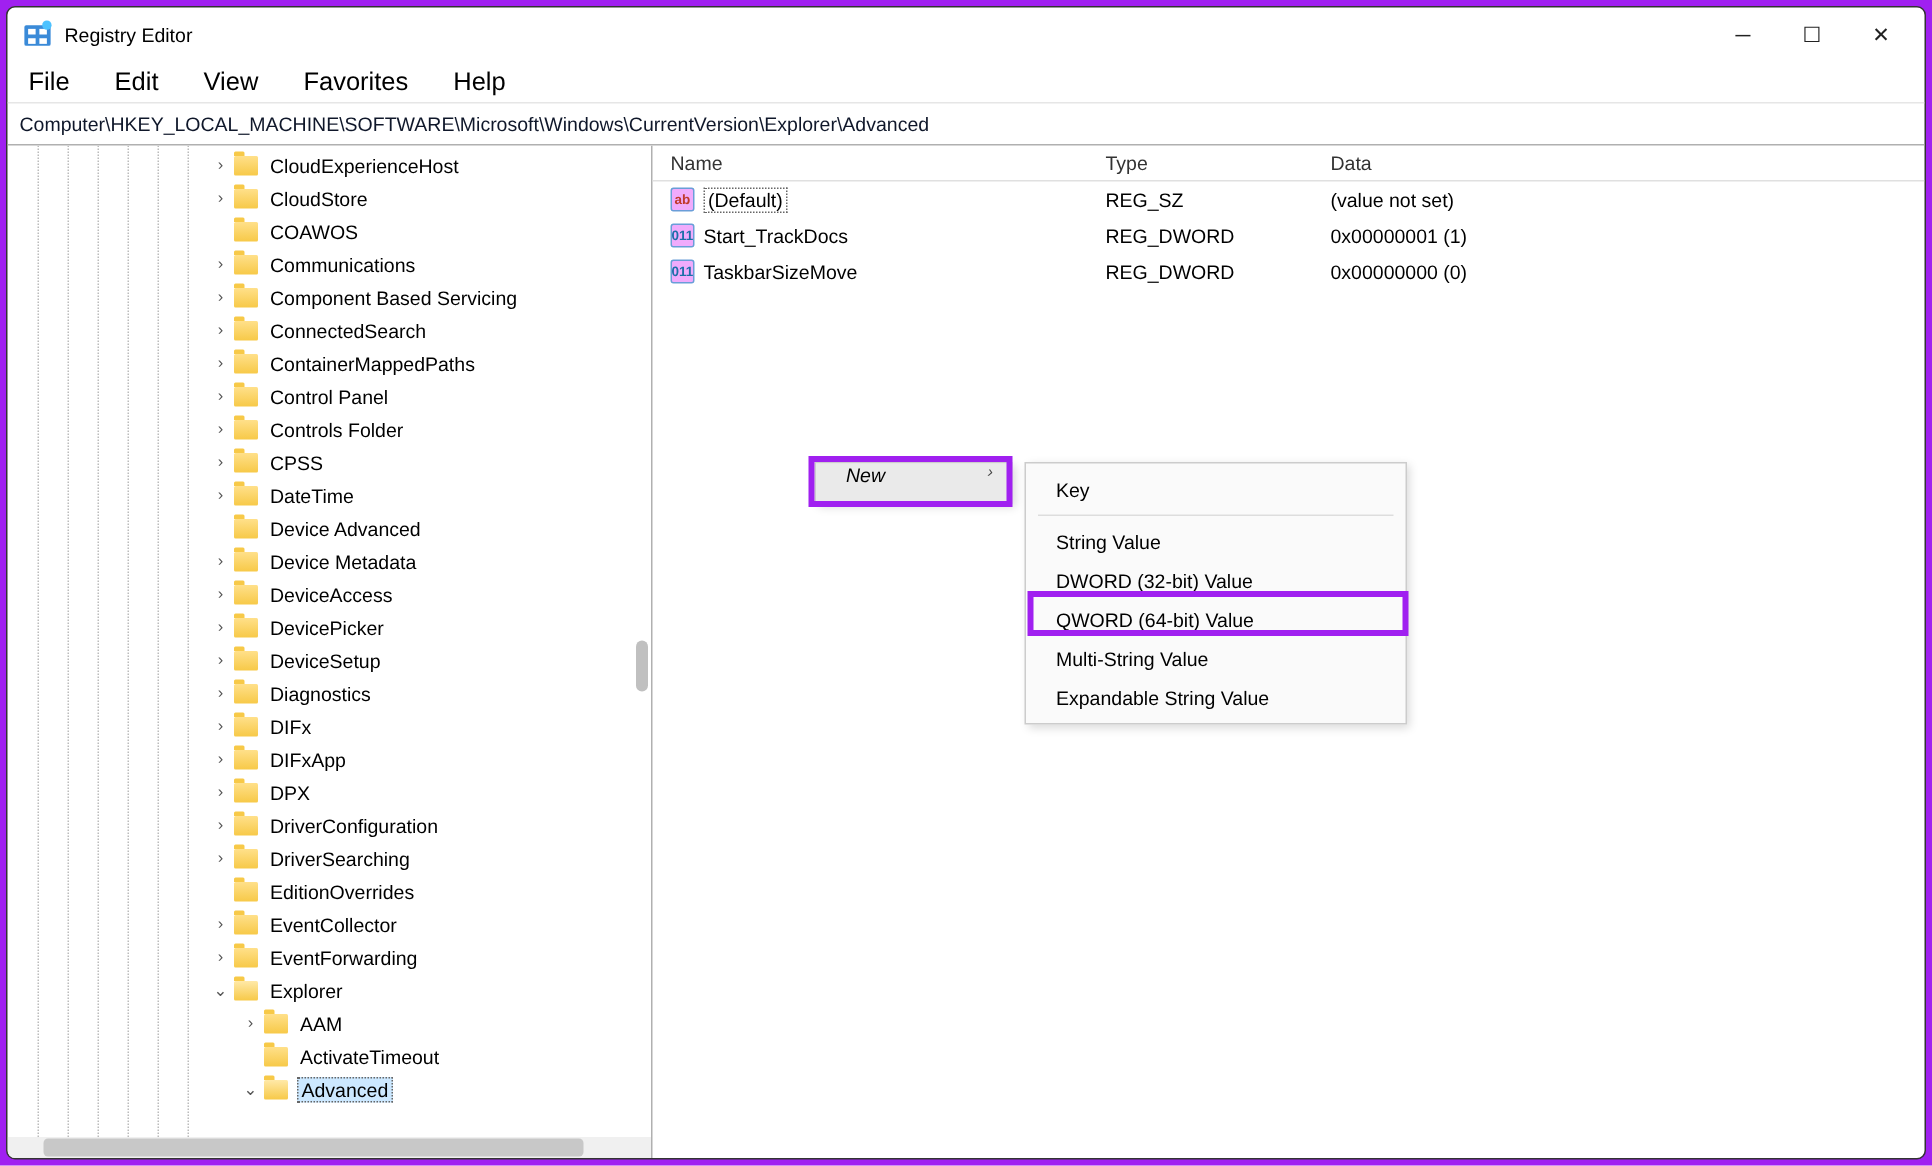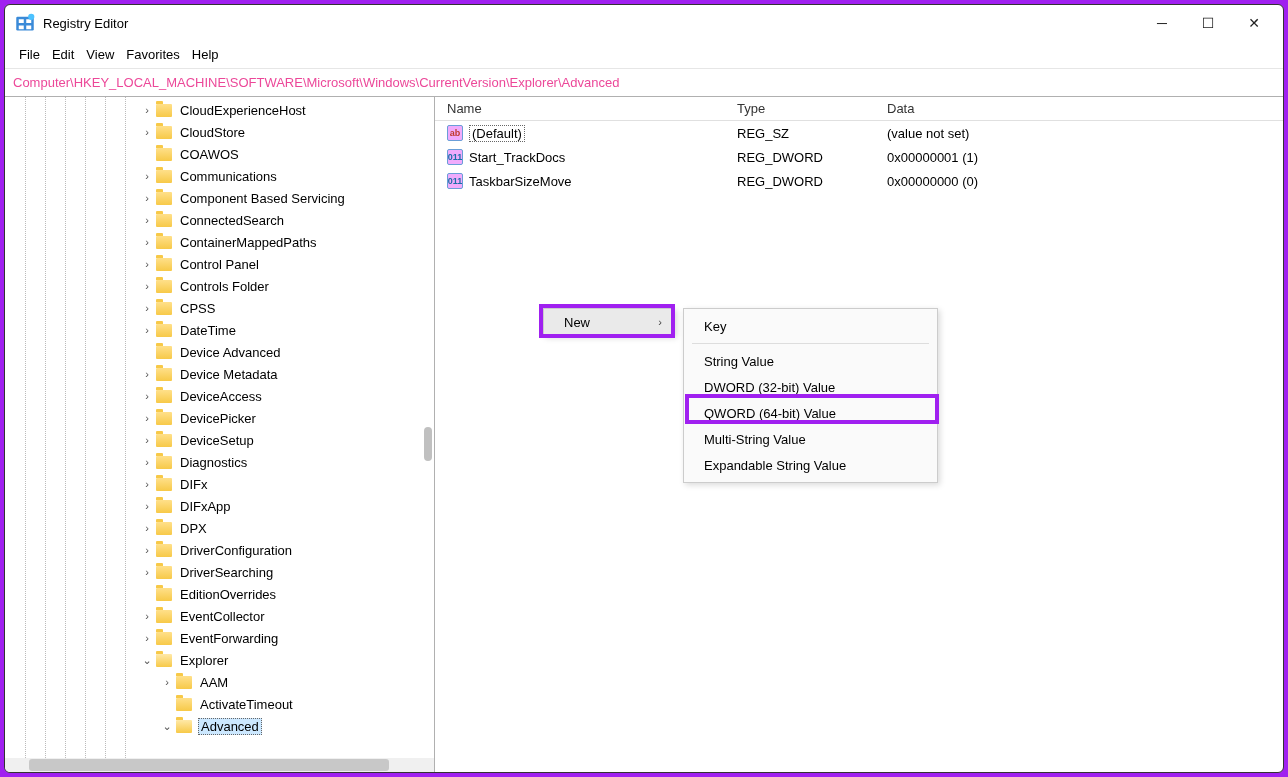--- a/index.html
+++ b/index.html
@@ -3,23 +3,23 @@
 <meta charset="utf-8">
 <style>
 * { box-sizing: border-box; margin: 0; padding: 0; font-family: "Segoe UI", Tahoma, sans-serif; }
 body { background: #a020f0; width: 1288px; height: 777px; overflow: hidden; }
 .frame { position: absolute; top: 4px; left: 4px; right: 4px; bottom: 4px; background: #fff; border: 1px solid #333; border-radius: 6px; overflow: hidden; display: flex; flex-direction: column; }
 .titlebar { height: 36px; display: flex; align-items: center; padding: 0 6px; }
 .titlebar .appicon { width: 20px; height: 20px; margin-right: 8px; margin-left: 4px; }
 .titlebar .title { font-size: 13px; flex: 0 0 auto; }
 .titlebar .spacer { flex: 1; }
 .winbtn { width: 46px; height: 32px; display: flex; align-items: center; justify-content: center; font-size: 14px; color: #222; }
-.menubar { height: 28px; display: flex; align-items: center; padding: 0 8px; font-size: 13px; border-bottom: 1px solid #e6e6e6; }
+.menubar { height: 28px; display: flex; align-items: center; padding: 0 8px; gap: 18px; font-size: 17px; border-bottom: 1px solid #e6e6e6; }
 .menubar span { padding: 2px 6px; }
-.addressbar { height: 28px; display: flex; align-items: center; padding: 0 8px; font-size: 13px; border-bottom: 1px solid #b0b0b0; color: #ec4899; }
+.addressbar { height: 28px; display: flex; align-items: center; padding: 0 8px; font-size: 13px; border-bottom: 1px solid #b0b0b0; color: #0f172a; }
 .main { flex: 1; display: flex; overflow: hidden; position: relative; }
 .treepanel { width: 430px; border-right: 1px solid #b0b0b0; position: relative; overflow: hidden; }
 .treepanel .treeinner { position: absolute; top: 0; left: 0; right: 0; bottom: 14px; overflow: hidden; }
 .tree { font-size: 13px; padding-top: 2px; }
 .treeitem { display: flex; align-items: center; height: 22px; white-space: nowrap; }
 .chev { width: 14px; height: 14px; display: inline-flex; align-items: center; justify-content: center; font-size: 11px; color: #555; margin-right: 2px; }
 .folder { width: 16px; height: 13px; background: linear-gradient(#ffe08a,#f7c948); border-radius: 1px; margin-right: 6px; position: relative; }
 .folder::before { content: ""; position: absolute; top: -3px; left: 0; width: 7px; height: 3px; background: #f7c948; border-radius: 1px 1px 0 0; }
 .folder.open { background: linear-gradient(#ffe9a8,#f7c948); }
 .treeitem.selected .label { background: #cce8ff; border: 1px dotted #666; padding: 0 2px; }
@@ -33,21 +33,21 @@
 .listheader .col { padding: 0 4px; }
 .listrow { height: 24px; display: flex; align-items: center; font-size: 13px; padding-left: 8px; }
 .listrow .col { padding: 0 4px; }
 .col.name { width: 290px; display: flex; align-items: center; gap: 6px; }
 .col.type { width: 150px; }
 .col.data { flex: 1; }
 .regicon { width: 16px; height: 16px; display: inline-flex; align-items: center; justify-content: center; font-size: 9px; font-weight: bold; border: 1px solid #6a9ed8; background: #f0abfc; color: #c0392b; border-radius: 2px; }
 .regicon.bin { color: #1b6fa8; }
 .listrow .nametext.sel { border: 1px dotted #666; padding: 0 2px; }
 .ctxmenu { position: absolute; background: #fafafa; border: 1px solid #ccc; box-shadow: 2px 2px 6px rgba(0,0,0,0.15); font-size: 13px; }
-.ctxmenu .item { height: 26px; display: flex; align-items: center; padding: 0 30px 0 20px; min-width: 130px; position: relative; }
+.ctxmenu .item { height: 26px; display: flex; padding: 0 30px 0 20px; min-width: 130px; position: relative; font-style: italic; }
 .ctxmenu .item .arr { position: absolute; right: 12px; font-size: 11px; color: #444; }
 .ctxmenu .item.hl { background: #eaeaea; }
 .submenu { position: absolute; background: #fafafa; border: 1px solid #ccc; box-shadow: 2px 2px 6px rgba(0,0,0,0.15); font-size: 13px; min-width: 255px; padding: 4px 0; }
 .submenu .sitem { height: 26px; display: flex; align-items: center; padding: 0 20px; }
 .submenu .sep { height: 1px; background: #ddd; margin: 4px 8px; }
 .purplebox { border: 4px solid #a020f0; position: absolute; pointer-events: none; }
 </style>
 </head>
 <body>
 

